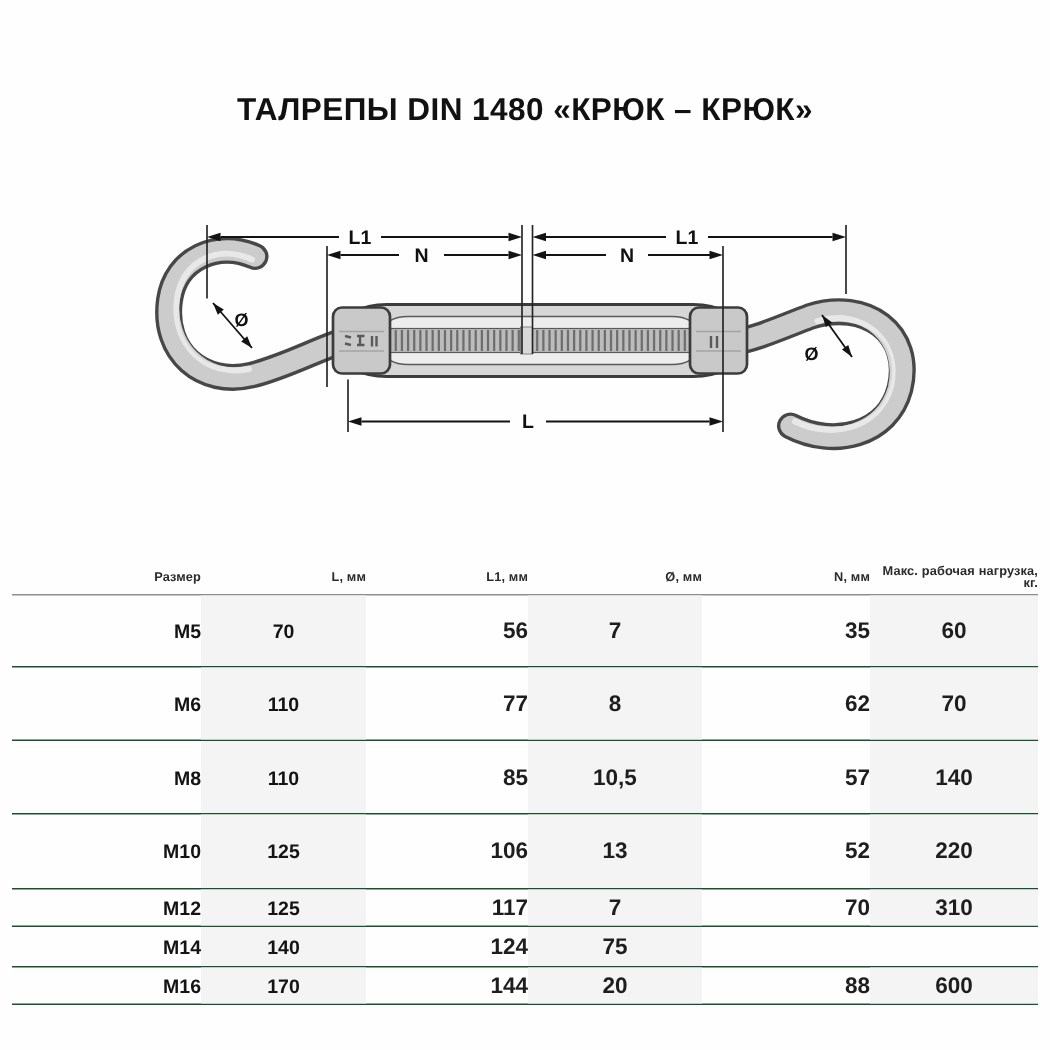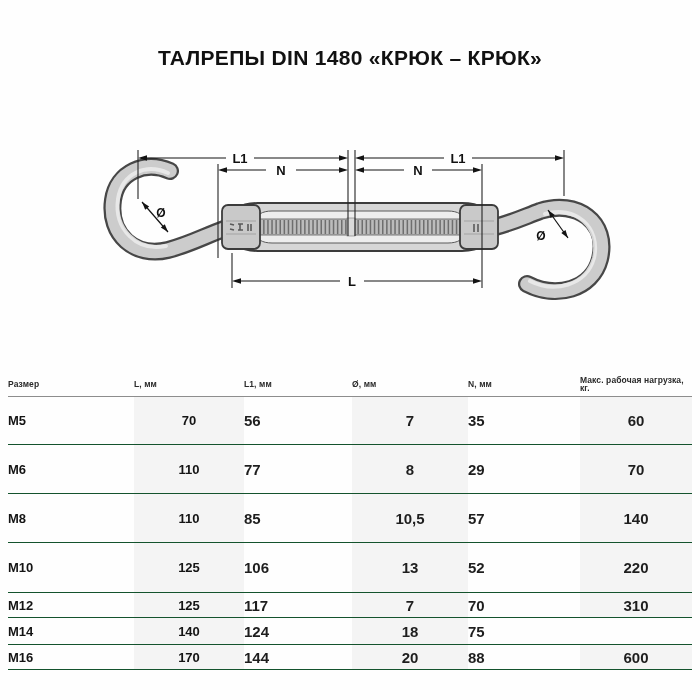--- a/index.html
+++ b/index.html
@@ -1,26 +1,26 @@
 <!DOCTYPE html>
 <html><head>
 <meta charset="utf-8">
 <style>
   html,body{margin:0;padding:0;}
   body{width:700px;height:700px;background:#fdfdfd;font-family:"Liberation Sans","DejaVu Sans",sans-serif;color:#1b1b1b;overflow:hidden;}
   .page{position:relative;width:700px;height:700px;background:#fefefe;}
-  .title{position:absolute;left:0;right:0;top:46px;margin:0;text-align:center;
+  .title{position:absolute;left:0;right:0;top:46px;margin:16px;text-align:center;
          font-size:21px;font-weight:bold;letter-spacing:.3px;color:#111;}
   .drawing{position:absolute;left:0;top:118px;width:700px;height:190px;}
   .drawing svg{display:block;}
   
   .tbl{position:absolute;left:8px;top:372px;width:684px;}
   .trow{display:grid;grid-template-columns:126px 110px 108px 116px 112px 112px;
         align-items:center;box-sizing:border-box;border-bottom:1px solid #14532d;}
-  .trow > div{text-align:left;line-height:1;}
+  .trow > div{text-align:right;line-height:1;}
   .thead{height:25px;border-bottom:1px solid #8d8d8d;}
   .thead > div{font-size:8.5px;font-weight:600;color:#2a2a2a;letter-spacing:.1px;}
   .trow.data > div:nth-child(even){background:#f4f4f4;align-self:stretch;
         display:flex;align-items:center;justify-content:center;}
   .c-size,.c-l{font-size:13px;font-weight:bold;color:#141414;}
   .c-sm{font-size:15px;font-weight:600;color:#1e1e1e;}
   .h48{height:48px}.h49{height:49px}.h50{height:50px}.h25{height:25px}.h27{height:27px}
   .dimtxt{font-family:"Liberation Sans","DejaVu Sans",sans-serif;font-weight:bold;font-size:13px;fill:#101010;}
   .diatxt{font-family:"Liberation Sans","DejaVu Sans",sans-serif;font-weight:bold;font-size:12px;fill:#101010;}
 </style>
@@ -155,21 +155,21 @@
       <div class="c-sm">7</div>
       <div class="c-sm">35</div>
       <div class="c-sm">60</div>
     </div>
 
     <div class="trow data h49">
       <div class="c-size">M6</div>
       <div class="c-l">110</div>
       <div class="c-sm">77</div>
       <div class="c-sm">8</div>
-      <div class="c-sm">29</div>
+      <div class="c-sm">62</div>
       <div class="c-sm">70</div>
     </div>
 
     <div class="trow data h49">
       <div class="c-size">M8</div>
       <div class="c-l">110</div>
       <div class="c-sm">85</div>
       <div class="c-sm">10,5</div>
       <div class="c-sm">57</div>
       <div class="c-sm">140</div>
@@ -190,21 +190,20 @@
       <div class="c-sm">117</div>
       <div class="c-sm">7</div>
       <div class="c-sm">70</div>
       <div class="c-sm">310</div>
     </div>
 
     <div class="trow data h27">
       <div class="c-size">M14</div>
       <div class="c-l">140</div>
       <div class="c-sm">124</div>
-      <div class="c-sm">18</div>
       <div class="c-sm">75</div>
     </div>
 
     <div class="trow data h25">
       <div class="c-size">M16</div>
       <div class="c-l">170</div>
       <div class="c-sm">144</div>
       <div class="c-sm">20</div>
       <div class="c-sm">88</div>
       <div class="c-sm">600</div>

